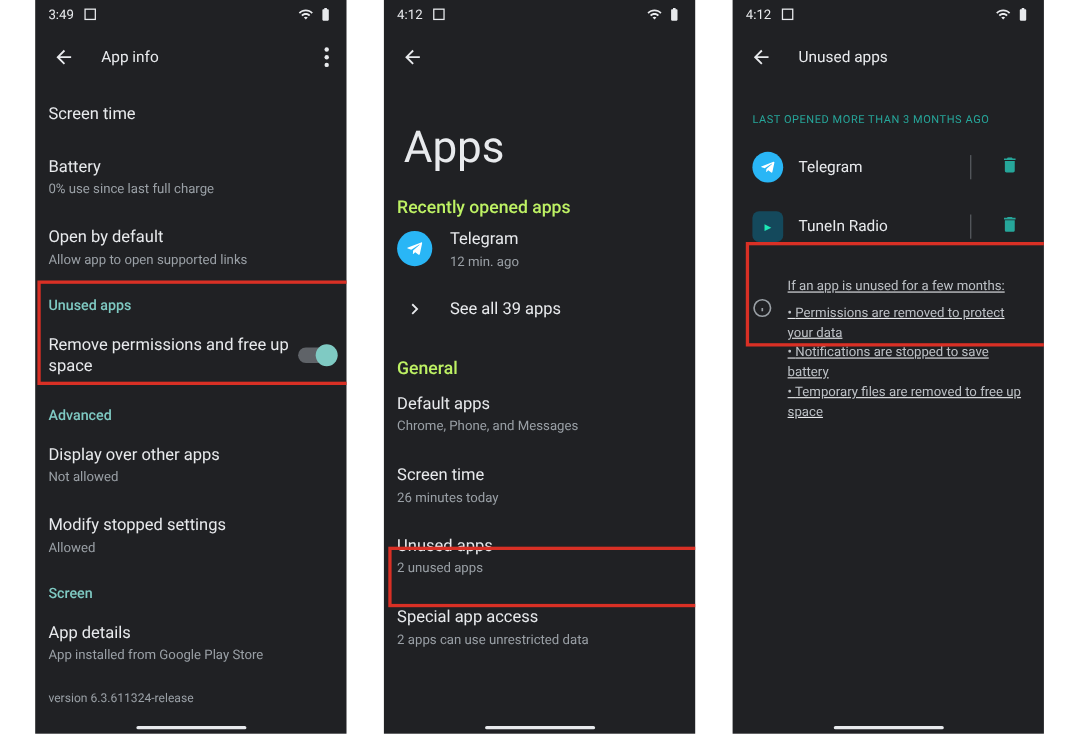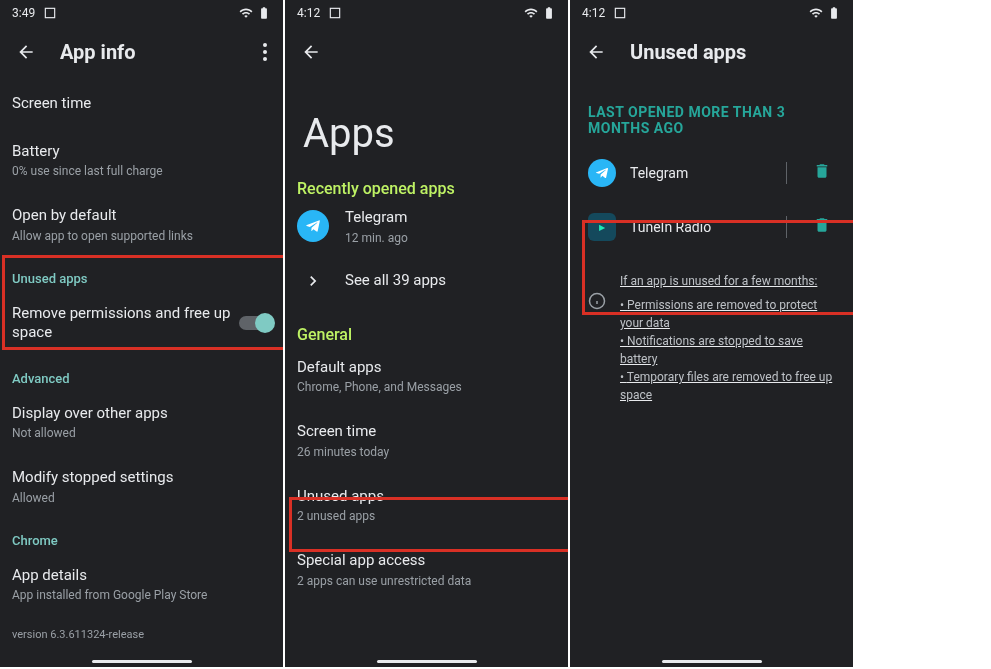--- a/index.html
+++ b/index.html
@@ -11,39 +11,40 @@
     overflow: hidden;
   }
   .container { display: flex; gap: 2px; }
   .panel {
     width: 283px;
     height: 667px;
     background: #202124;
     color: #e8eaed;
     position: relative;
     overflow: hidden;
+    margin-left: 32px;
   }
   .status-bar {
     display: flex;
     justify-content: space-between;
     align-items: center;
     padding: 4px 12px 2px;
     font-size: 12px;
     height: 24px;
   }
   .status-left { display: flex; gap: 8px; align-items: center; }
   .status-right { display: flex; gap: 4px; align-items: center; }
   .header {
     display: flex;
     align-items: center;
     padding: 12px 16px;
     gap: 24px;
     height: 56px;
   }
-  .header-title { font-size: 20px; font-weight: 700; flex: 1; }
+  .header-title { font-size: 14px; font-weight: 400; flex: 1; }
   .icon-svg { width: 20px; height: 20px; fill: #e8eaed; }
   .icon-svg-sm { width: 14px; height: 14px; fill: #e8eaed; }
   .content { padding: 0 12px; }
   .item { padding: 14px 0; }
   .item-title { font-size: 15px; color: #e8eaed; line-height: 1.3; }
   .item-sub { font-size: 12px; color: #9aa0a6; margin-top: 3px; }
   .section-header {
     font-size: 13px;
     color: #7fcac3;
     padding: 14px 0 4px;
@@ -133,22 +134,22 @@
     align-items: flex-start;
     text-decoration: underline;
   }
   .info-text { font-size: 12px; color: #bdc1c6; line-height: 1.5; }
   .info-text ul { list-style: none; padding: 0; margin-top: 6px; }
   .info-text li::before { content: "• "; }
   .dots-icon { width: 4px; display: flex; flex-direction: column; gap: 3px; align-items: center;}
   .dots-icon span { width: 4px; height: 4px; background: #e8eaed; border-radius: 50%; display: block;}
   .teal-header {
     color: #26a69a;
-    font-size: 14px;
-    font-weight: 700;
+    font-size: 10px;
+    font-weight: 400;
     letter-spacing: 0.5px;
     padding: 24px 18px 10px;
   }
 </style>
 </head>
 <body>
 
 <div class="container">
 
 <div class="panel">
@@ -198,21 +199,21 @@
     </div>
     <div class="section-header">Advanced</div>
     <div class="item">
       <div class="item-title">Display over other apps</div>
       <div class="item-sub">Not allowed</div>
     </div>
     <div class="item">
       <div class="item-title">Modify stopped settings</div>
       <div class="item-sub">Allowed</div>
     </div>
-    <div class="section-header">Chrome</div>
+    <div class="section-header">Screen</div>
     <div class="item">
       <div class="item-title">App details</div>
       <div class="item-sub">App installed from Google Play Store</div>
     </div>
     <div class="version">version 6.3.611324-release</div>
   </div>
   <div class="nav-bar"></div>
   <div class="highlight-red" style="left:2px; top:255px; width:316px; height:95px;"></div>
 </div>
 

